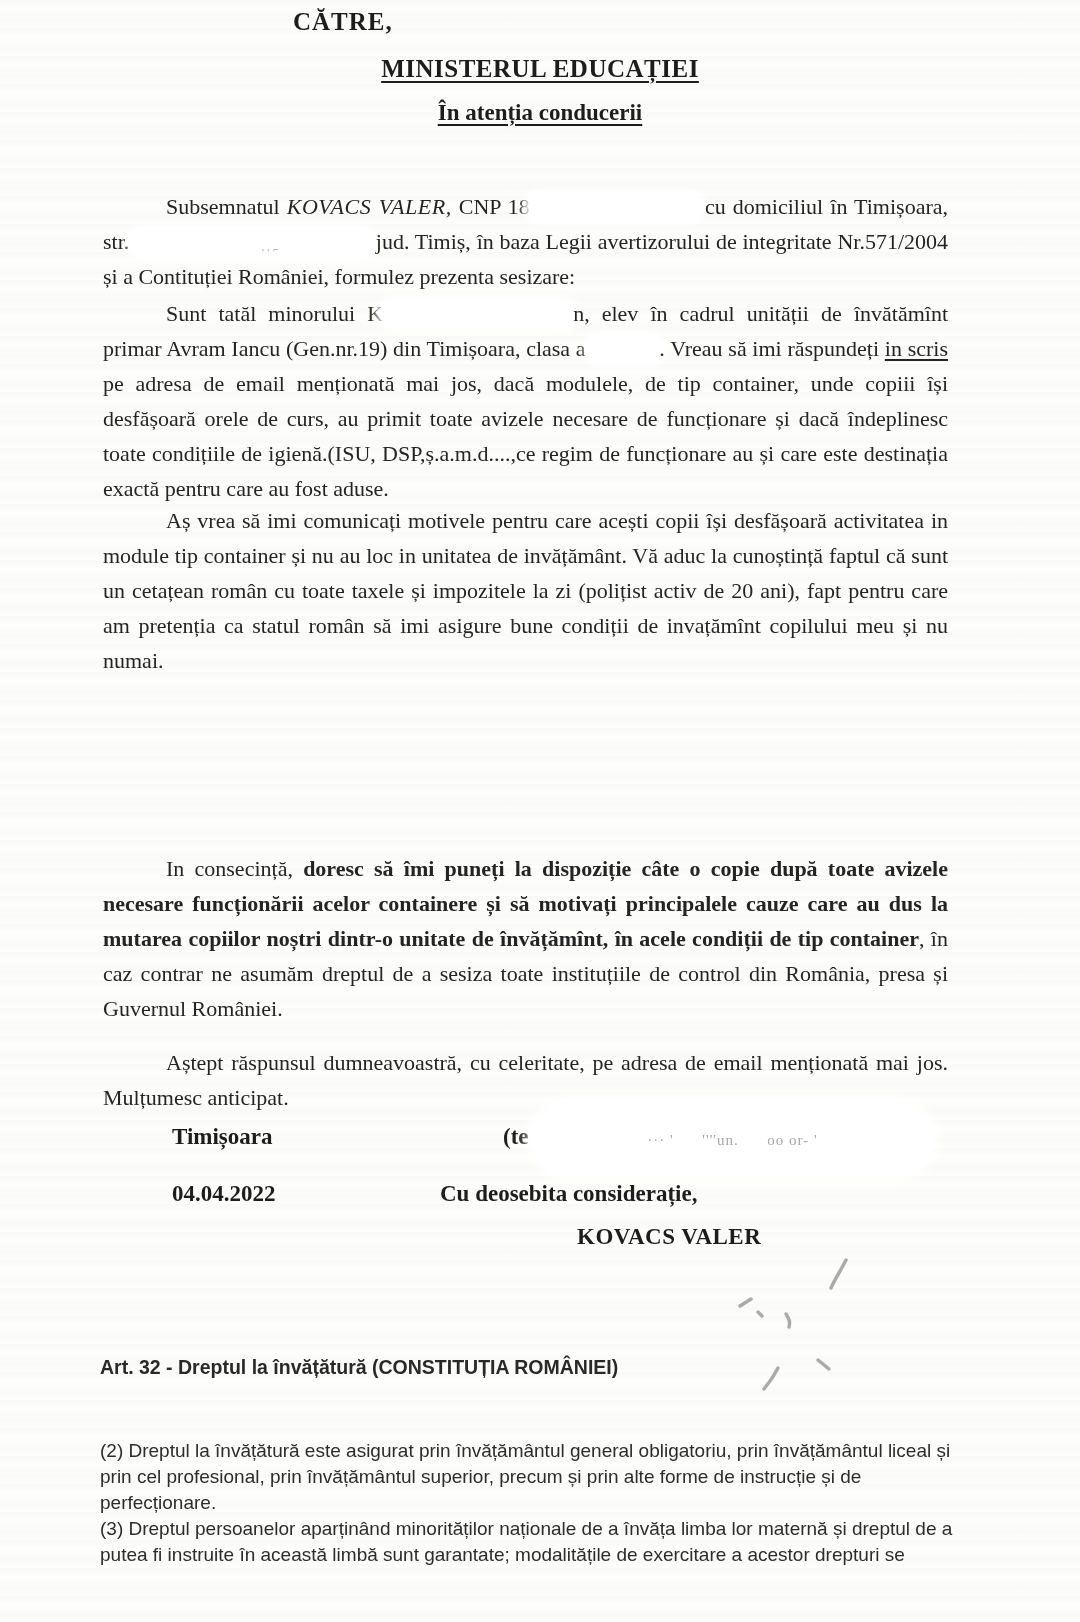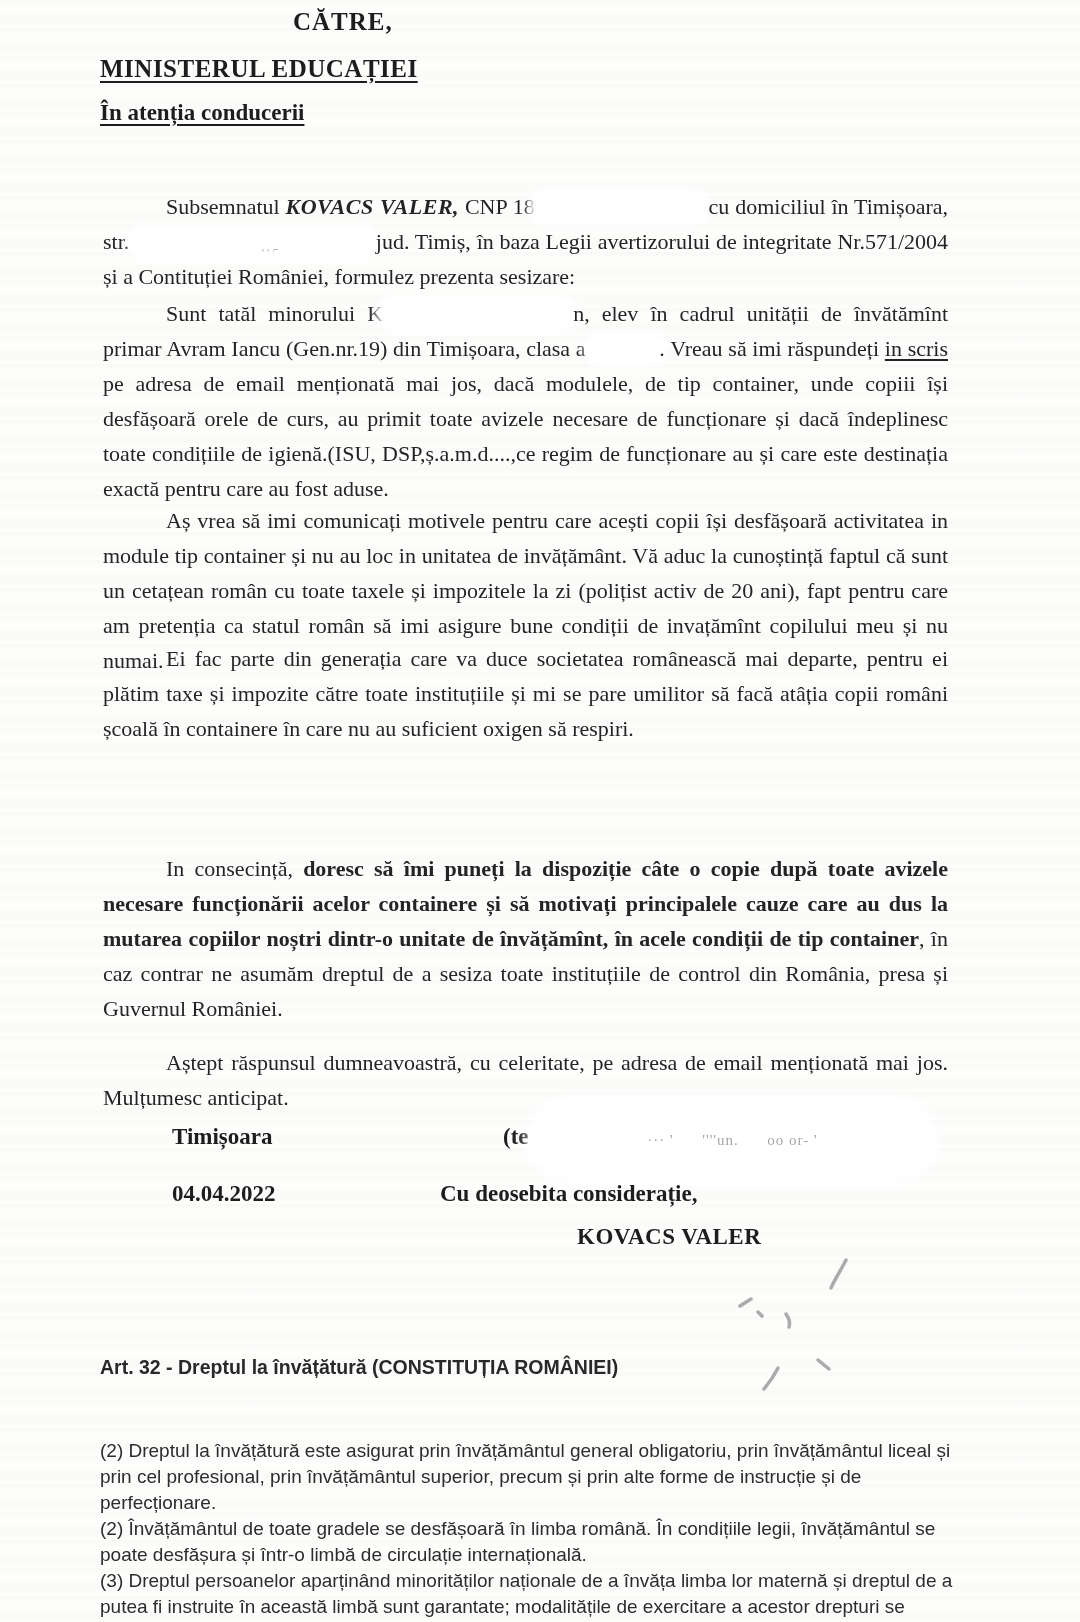--- a/index.html
+++ b/index.html
@@ -14,32 +14,32 @@
     content:"";position:absolute;inset:0;pointer-events:none;
     background:repeating-linear-gradient(180deg,
       rgba(110,110,110,0.035) 0px, rgba(110,110,110,0) 9px,
       rgba(110,110,110,0.03) 19px, rgba(110,110,110,0) 28px);
   }
   .catre{
     position:absolute;left:293px;top:8px;
     font-size:25px;font-weight:bold;letter-spacing:1px;color:#1f1f1f;
   }
   .center-line{
-    position:absolute;left:100px;width:880px;text-align:left;
+    position:absolute;left:100px;width:880px;text-align:center;
     font-weight:bold;color:#1f1f1f;margin:0;
   }
   .recipient{top:55px;font-size:25px;letter-spacing:0.5px;}
   .attention{top:100px;font-size:23px;}
   .ul{text-decoration:underline;text-decoration-thickness:2px;text-underline-offset:4px;}
   .para{
     position:absolute;left:103px;width:845px;margin:0;
     text-align:justify;text-indent:63px;
     font-size:22px;line-height:35px;
   }
-  .bi{font-weight:bold;font-style:italic;letter-spacing:0.5px;}
+  .bi{font-weight:normal;font-style:italic;letter-spacing:0.5px;}
   .bold{font-weight:bold;}
   .uword{text-decoration:underline;text-underline-offset:3px;}
   .redact{
     display:inline-block;height:20px;vertical-align:-3px;
     background:#ffffff;border-radius:10px;
     box-shadow:0 0 9px 7px rgba(255,255,255,0.97);
     text-indent:0;text-align:center;overflow:hidden;
   }
   .redact i{
     font-style:normal;color:#949494;opacity:0.7;
@@ -79,21 +79,20 @@
   <p class="center-line recipient"><span class="ul">MINISTERUL EDUCAȚIEI</span></p>
 
   <p class="center-line attention"><span class="ul">În atenția conducerii</span></p>
 
   <p class="para" style="top:189px"><span>Subsemnatul </span><span class="bi">KOVACS VALER,</span><span> CNP 18</span><span class="redact" style="width:168px"><i>· ·</i></span><span> cu domiciliul în Timișoara, str. </span><span class="redact" style="width:235px"><i>,   · ''5</i></span><span> jud. Timiș, în baza Legii avertizorului de integritate Nr.571/2004 și a Contituției României, formulez prezenta sesizare:</span></p>
 
   <p class="para" style="top:296px"><span>Sunt tatăl minorului K</span><span class="redact" style="width:190px"><i></i></span><span>n, elev în cadrul unității de învătămînt primar Avram Iancu (Gen.nr.19) din Timișoara, clasa a </span><span class="redact" style="width:68px"><i>· ..</i></span><span>. Vreau să imi răspundeți </span><span class="uword">in scris</span><span> pe adresa de email menționată mai jos, dacă modulele, de tip container, unde copiii își desfășoară orele de curs, au primit toate avizele necesare de funcționare și dacă îndeplinesc toate condițiile de igienă.(ISU, DSP,ș.a.m.d....,ce regim de funcționare au și care este destinația exactă pentru care au fost aduse.</span></p>
 
   <p class="para" style="top:503px">Aș vrea să imi comunicați motivele pentru care acești copii își desfășoară activitatea in module tip container și nu au loc in unitatea de invățământ. Vă aduc la cunoștință faptul că sunt un cetațean român cu toate taxele și impozitele la zi (polițist activ de 20 ani), fapt pentru care am pretenția ca statul român să imi asigure bune condiții de invațămînt copilului meu și nu numai.</p>
 
-  <p class="para" style="top:641px">Ei fac parte din generația care va duce societatea românească mai departe, pentru ei plătim taxe și impozite către toate instituțiile și mi se pare umilitor să facă atâția copii români școală în containere în care nu au suficient oxigen să respiri.</p>
 
 
   <p class="para" style="top:851px"><span>In consecință, </span><span class="bold">doresc să îmi puneți la dispoziție câte o copie după toate avizele necesare funcționării acelor containere și să motivați principalele cauze care au dus la mutarea copiilor noștri dintr-o unitate de învățămînt, în acele condiții de tip container</span><span>, în caz contrar ne asumăm dreptul de a sesiza toate instituțiile de control din România, presa și Guvernul României.</span></p>
 
   <p class="para" style="top:1045px">Aștept răspunsul dumneavoastră, cu celeritate, pe adresa de email menționată mai jos. Mulțumesc anticipat.</p>
 
   <p class="close-item" style="left:172px;top:1124px">Timișoara</p>
   <p class="close-item" style="left:503px;top:1124px">(te</p>
   <div class="phone-blur">
       <i>··· '      ''''un.      oo or- '</i>
@@ -111,17 +110,16 @@
       <path d="M70 64 l4 4"></path>
       <path d="M98 66 q5 7 3 13"></path>
       <path d="M130 112 l11 9"></path>
       <path d="M90 120 c-4 8 -9 15 -14 21"></path>
     </g>
   </svg>
 
   <p class="fn-h">Art. 32 - Dreptul la învățătură (CONSTITUȚIA ROMÂNIEI)</p>
   <div class="fn-body">
     <p>(2) Dreptul la învățătură este asigurat prin învățământul general obligatoriu, prin învățământul liceal și prin cel profesional, prin învățământul superior, precum și prin alte forme de instrucție și de perfecționare.</p>
-    <p>(2) Învățământul de toate gradele se desfășoară în limba română. În condițiile legii, învățământul se poate desfășura și într-o limbă de circulație internațională.</p>
     <p>(3) Dreptul persoanelor aparținând minorităților naționale de a învăța limba lor maternă și dreptul de a putea fi instruite în această limbă sunt garantate; modalitățile de exercitare a acestor drepturi se</p>
   </div>
 
 </div>
 
 </body></html>

